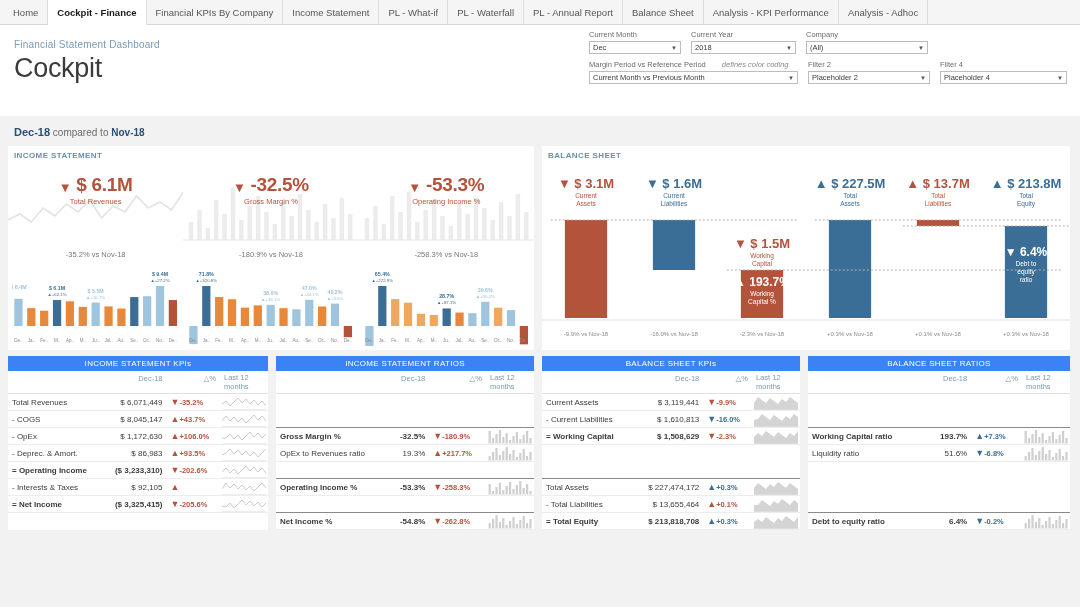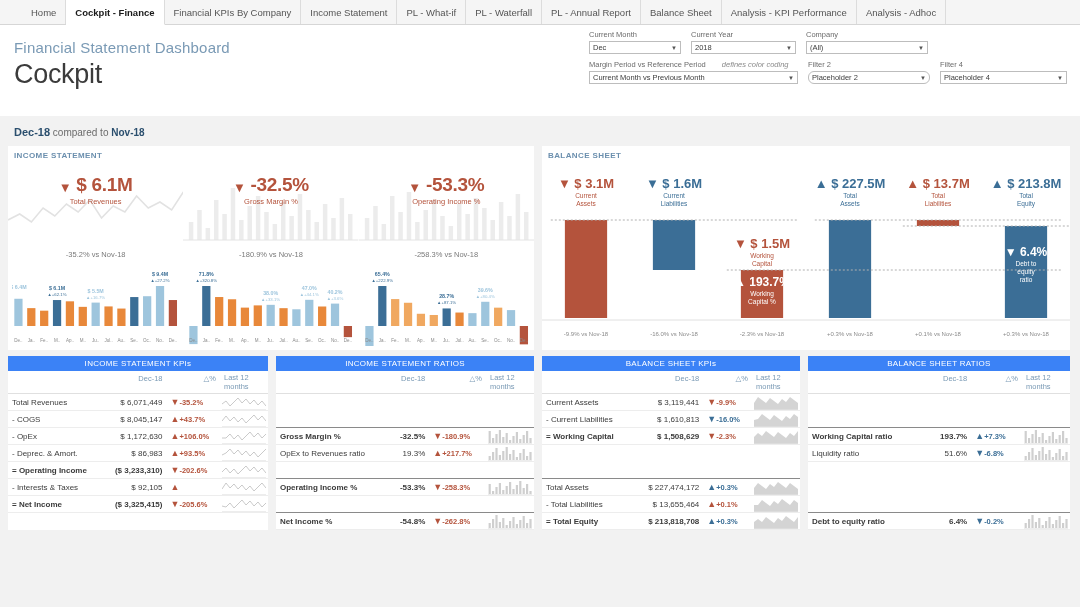--- a/index.html
+++ b/index.html
@@ -8,53 +8,53 @@
     background: #ffffff;
     font-family: "Liberation Sans", sans-serif;
     color: #4d4d4d;
     overflow: hidden;
   }
   
   .tabbar {
     height: 25px; background: #f5f5f5;
     border-bottom: 1px solid #d6d6d6;
     display: flex; align-items: stretch;
-    padding-left: 22px;
+    padding-left: 4px;
   }
   .tab {
     display: flex; align-items: center;
     padding: 0 9px; font-size: 9.5px; color: #555;
     border-right: 1px solid #dcdcdc;
     white-space: nowrap; cursor: pointer;
   }
   .tab.active { background: #ffffff; color: #1a1a1a; font-weight: bold;
                 border-bottom: 1px solid #ffffff; margin-bottom: -1px; }
   .tabfill { flex: 1; border-right: none; }
 
   
   .header { height: 91px; background: #fff; position: relative; padding: 14px 0 0 14px; }
-  .subtitle { font-size: 15px; color: #7a9ab5; letter-spacing: .2px; }
+  .subtitle { font-size: 10px; color: #7a9ab5; letter-spacing: .2px; }
   .title { font-size: 27px; color: #3b3b3b; margin-top: 3px; letter-spacing: -.3px; }
 
   .filters { position: absolute; left: 589px; top: 5px; width: 486px; }
   .filter-row { display: flex; gap: 10px; margin-bottom: 6px; }
   .filter { display: flex; flex-direction: column; }
   .filter-label { font-size: 7.5px; color: #6b6b6b; margin-bottom: 2px; }
   .filter-label .note { font-style: italic; color: #8a8a8a; margin-left: 14px; }
   .select {
     height: 13px; border: 1px solid #bdbdbd; background: #fff;
     font-size: 7.5px; color: #3b3b3b; display: flex; align-items: center;
     padding: 0 3px; position: relative; cursor: pointer;
   }
   .select .caret {
     position: absolute; right: 3px; font-size: 6px; color: #555; line-height: 1;
   }
   .w-cm { width: 92px; } .w-cy { width: 105px; }
   .w-co { width: 122px; } .w-f3 { width: 127px; }
-  .w-ref { width: 209px; } .w-f2 { width: 122px; border-radius: 6px; } .w-f4 { width: 127px; }
+  .w-ref { width: 209px; } .w-f2 { width: 122px; } .w-f4 { width: 127px; }
 
   
   .body { background: #f2f2f2; height: 100%; padding: 0; position: relative; }
   .period { padding: 10px 0 8px 14px; font-size: 10px; color: #6b6b6b; }
   .period b { color: #2b4f6e; font-size: 11px; }
   .period .ref { color: #2b4f6e; font-weight: bold; }
 
   .panels { display: flex; padding: 0 8px; gap: 8px; }
   .panel { background: #fff; position: relative; }
   .panel-left { width: 526px; }

